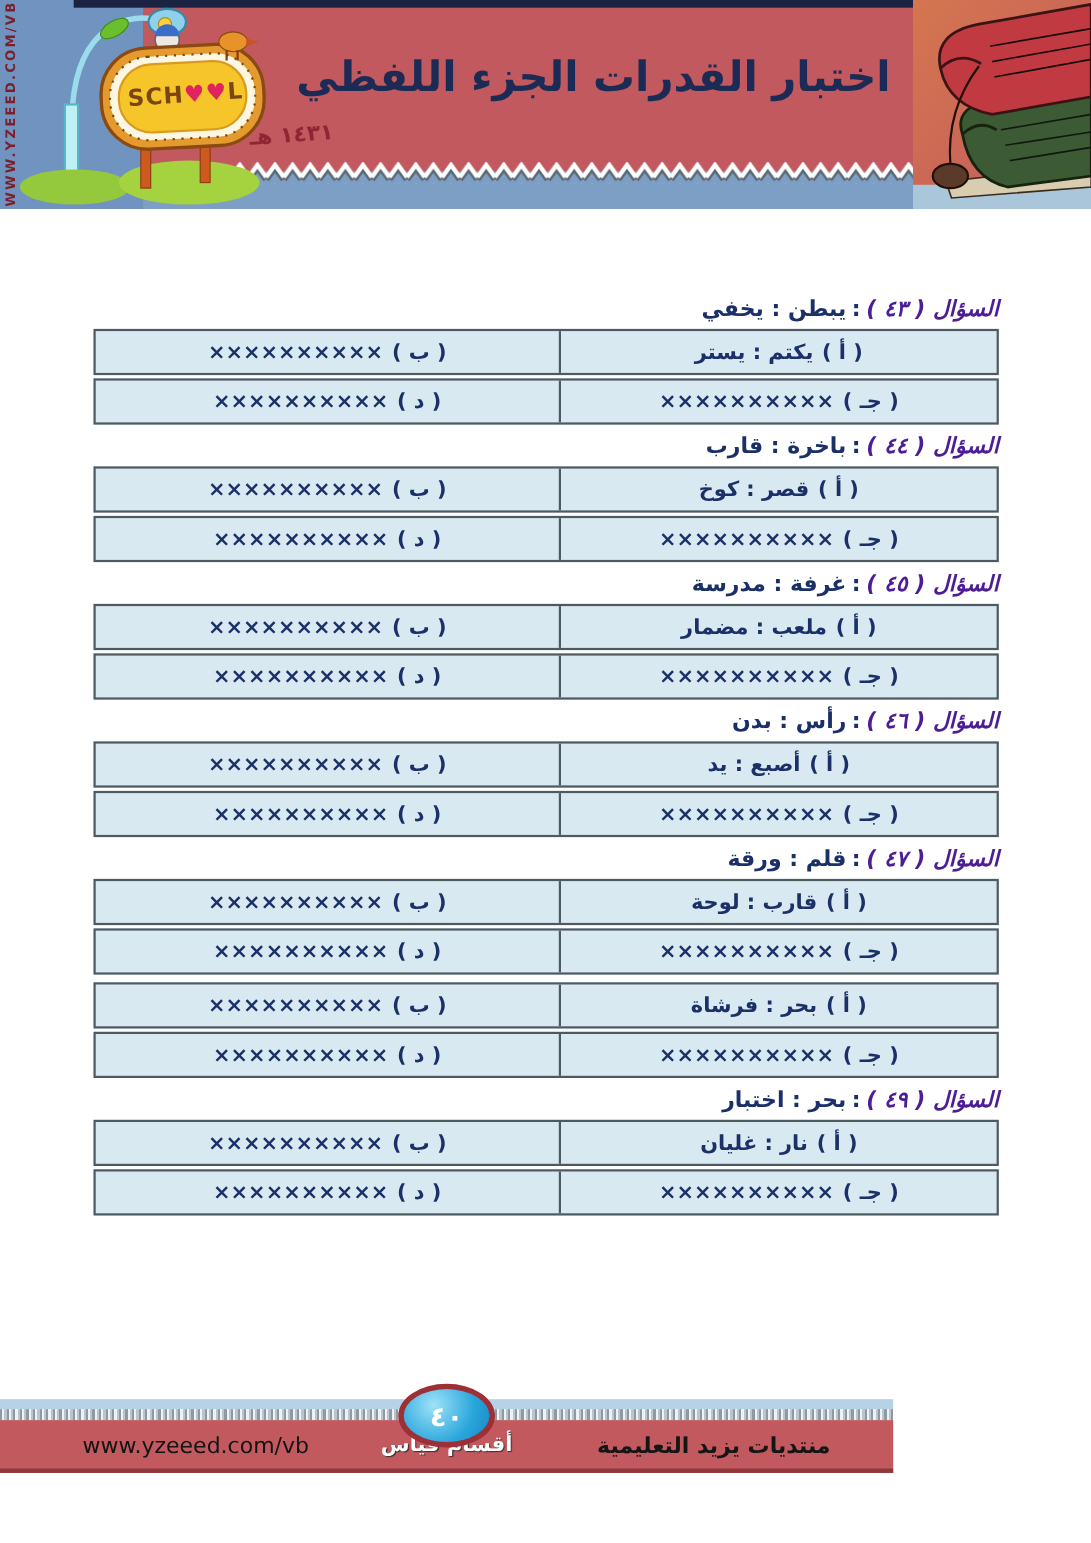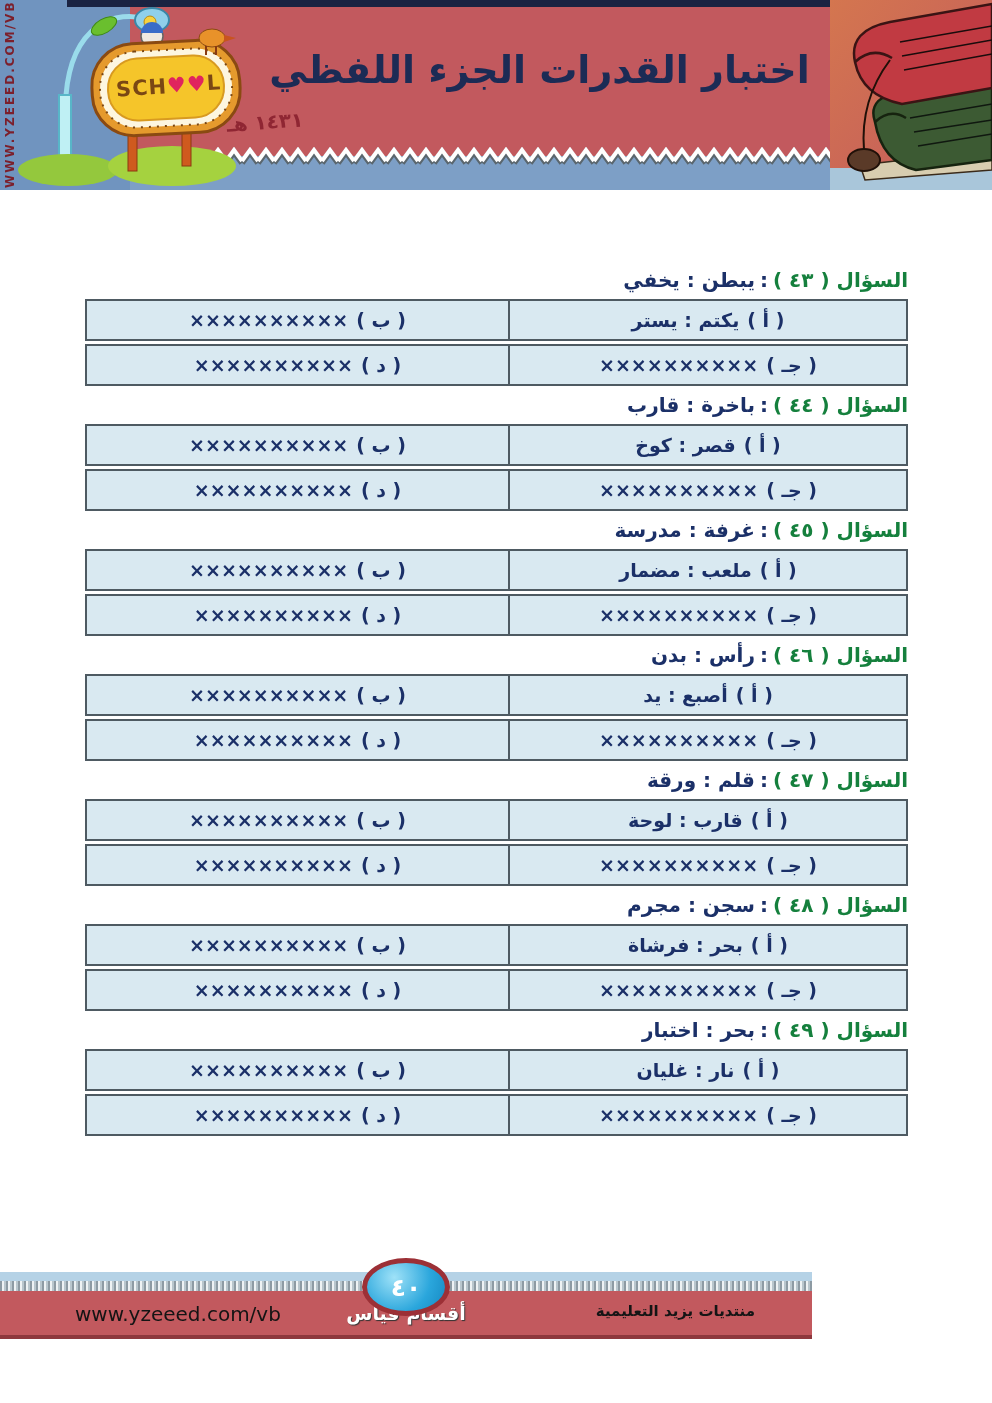--- a/index.html
+++ b/index.html
@@ -34,21 +34,21 @@
   }
   .sign-text .heart{color:#e0245e;}
   .hdr-books{position:absolute;right:0;top:0;width:162px;height:190px;}
   
   .main{position:absolute;top:268px;left:85px;width:823px;direction:rtl;}
   .q-section{margin-bottom:7px;}
   .q-title{
     font-size:20px;line-height:24px;font-weight:bold;color:#1b3068;
     margin-bottom:7px;white-space:nowrap;
   }
-  .q-label{color:#15803d;}
+  .q-label{color:#4c1d95;font-style:italic;}
   .q-sep{margin:0 5px;color:#1b3068;}
   .opt-row{
     display:grid;grid-template-columns:398px 1fr;
     background:#d9e9f1;border:2px solid #4e5a62;margin-bottom:3px;
     height:42px;box-sizing:border-box;
   }
   .opt-cell{
     display:flex;align-items:center;justify-content:center;gap:8px;
     font-size:19px;font-weight:bold;color:#1b3068;white-space:nowrap;
   }
@@ -70,21 +70,21 @@
     background:radial-gradient(circle at 35% 30%, #9fe2f8, #2aa6dc 60%, #1587c0);
     border:5px solid #9c3036;box-sizing:border-box;
     display:flex;align-items:center;justify-content:center;
     color:#fff;font-size:25px;font-weight:bold;z-index:3;
   }
   .f-left{position:absolute;left:75px;top:11px;font-size:20px;color:#141414;}
   .f-center{
     position:absolute;left:50%;transform:translateX(-50%);top:11px;
     font-size:19px;font-weight:bold;color:#fff;text-shadow:1px 1px 1px #333;direction:rtl;
   }
-  .f-right{position:absolute;right:57px;top:11px;font-size:15px;font-weight:bold;color:#151515;direction:rtl;}
+  .f-right{position:absolute;right:57px;top:11px;font-size:20px;font-weight:bold;color:#151515;direction:rtl;}
 </style>
 </head>
 <body>
 
 <div class="header">
   <div class="hdr-blue"></div>
   <div class="hdr-red"></div>
   <div class="hdr-blue-strip"></div>
   <div class="hdr-navy-strip"></div>
 
@@ -266,23 +266,20 @@
         <span class="opt-key">( جـ )</span>
         <span class="opt-val">××××××××××</span>
       </div>
       <div class="opt-cell">
         <span class="opt-key">( د )</span>
         <span class="opt-val">××××××××××</span>
       </div>
     </div>
   </div>
     <div class="q-section">
-    <div class="q-title">
-      <span class="q-label">السؤال ( ٤٨ )</span><span class="q-sep">:</span><span class="q-text">سجن : مجرم</span>
-    </div>
     <div class="opt-row">
       <div class="opt-cell">
         <span class="opt-key">( أ )</span>
         <span class="opt-val">بحر : فرشاة</span>
       </div>
       <div class="opt-cell">
         <span class="opt-key">( ب )</span>
         <span class="opt-val">××××××××××</span>
       </div>
     </div>

